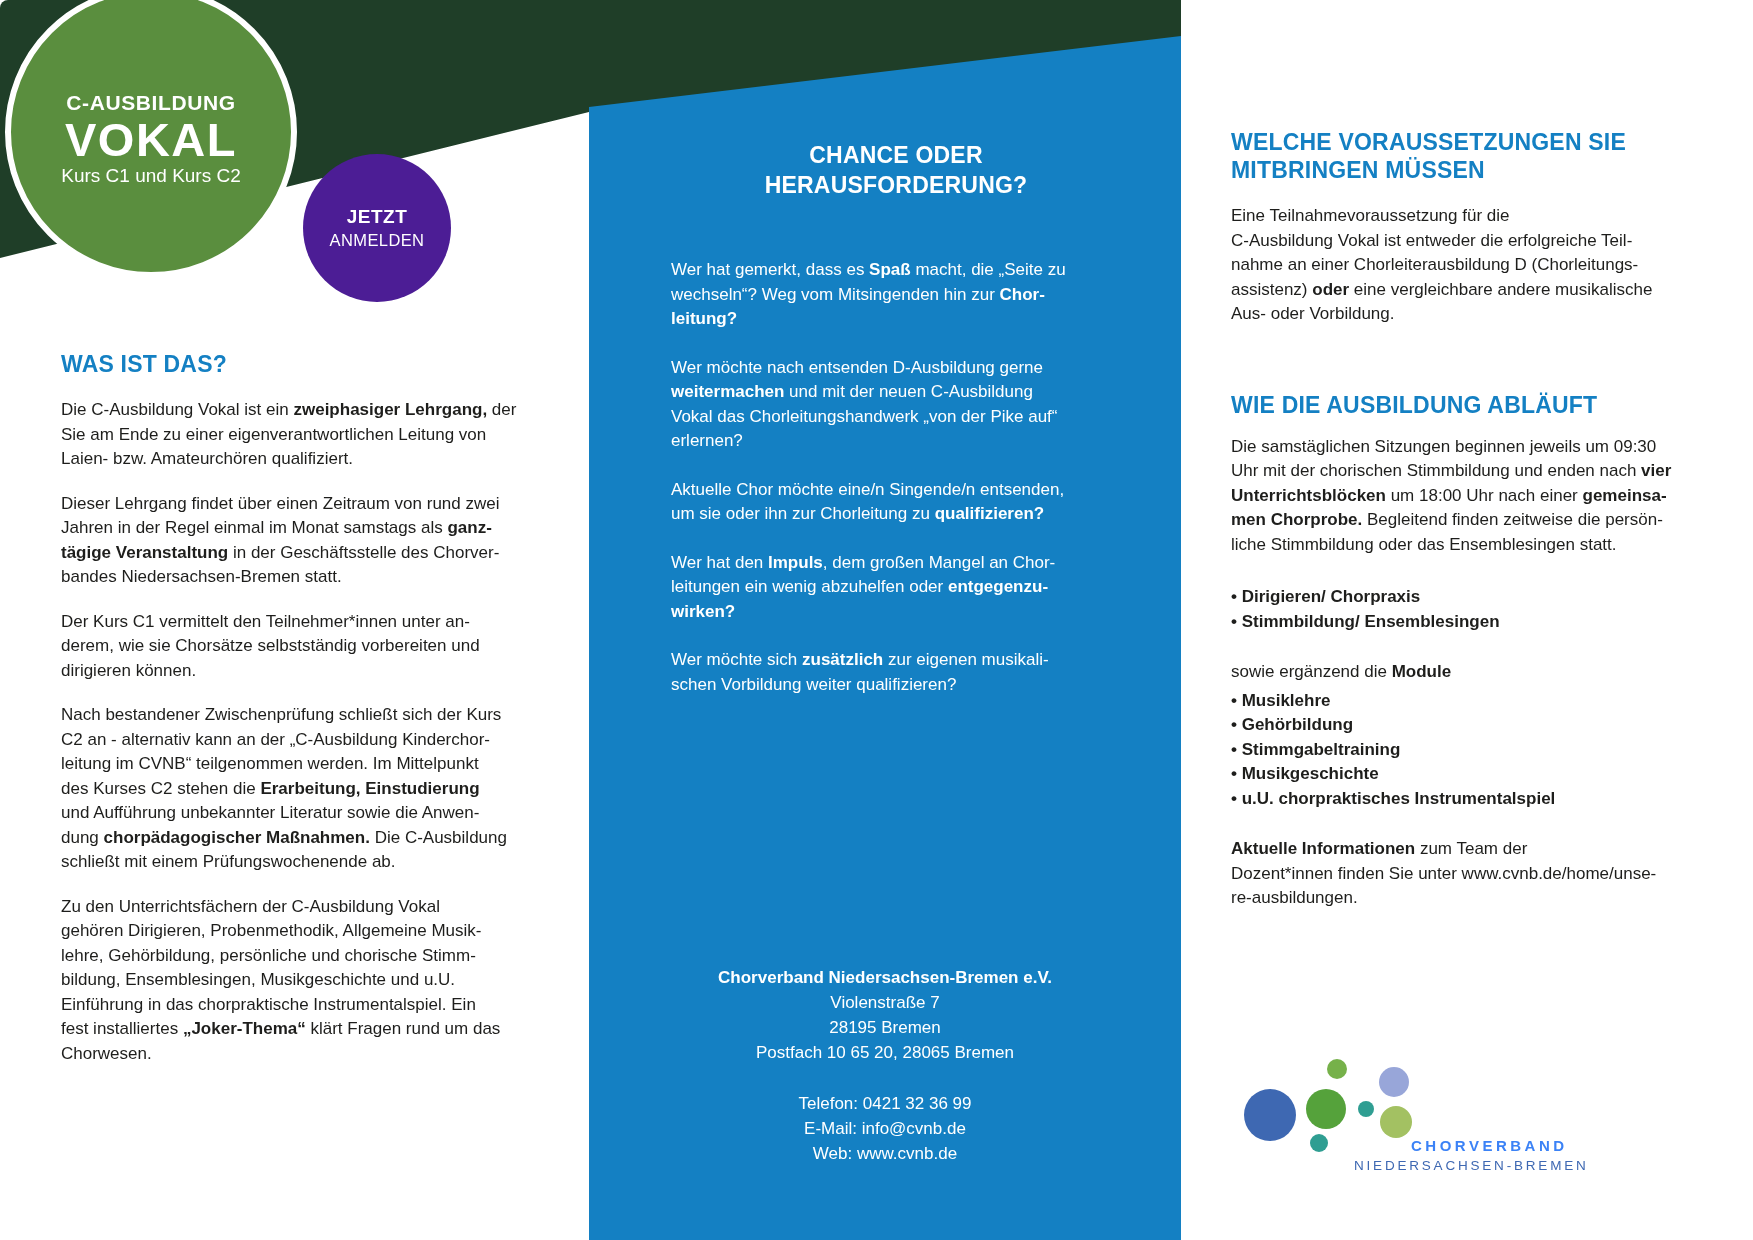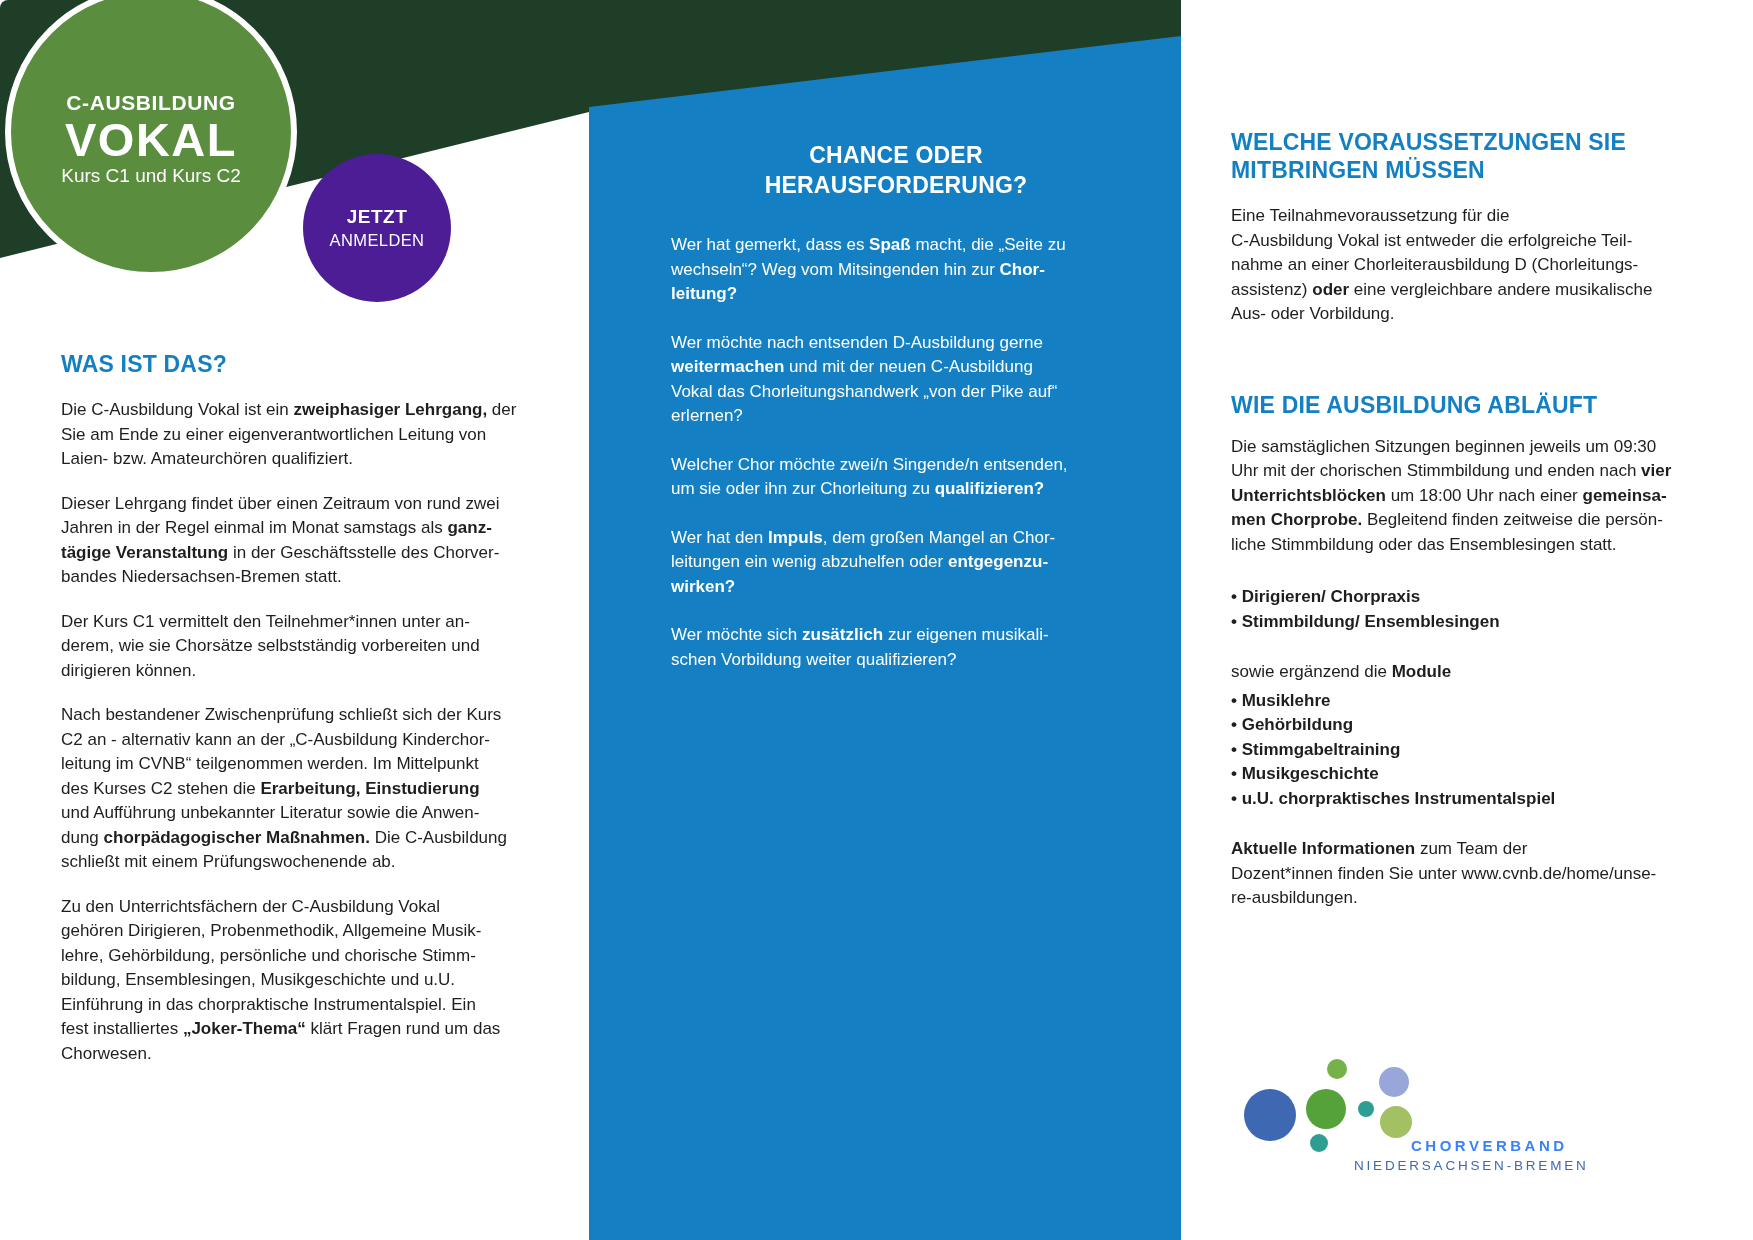--- a/index.html
+++ b/index.html
@@ -61,21 +61,21 @@
   .col-right { position: absolute; left: 1231px; top: 128px; width: 480px; }
   .col-right .heading2 { margin-top: 64px; margin-bottom: 16px; }
   .col-right .para { margin-bottom: 28px; }
   .col-right .para.tight { margin-bottom: 4px; }
   .bullets { list-style: none; margin: 0 0 26px 0; padding: 0; }
   .bullets li { font-size: 17px; line-height: 24.5px; font-weight: bold; }
   
   .col-mid { position: absolute; left: 589px; top: 140px; width: 592px; color: #ffffff; }
   .mid-heading {
     text-align: center; font-size: 23px; font-weight: 700;
-    line-height: 30px; margin: 0 0 33px 0; white-space: pre-line; letter-spacing: .2px; padding-left: 22px;
+    line-height: 30px; margin: 0 0 58px 0; white-space: pre-line; letter-spacing: .2px; padding-left: 22px;
   }
   .mid-body { padding-left: 82px; width: 445px; }
   .mid-body .para { margin-bottom: 24px; }
   .contact {
     position: absolute; left: 589px; top: 965px; width: 592px;
     text-align: center; color: #fff; font-size: 17px; line-height: 25px;
   }
   .contact .bold { font-weight: 700; }
   .contact-gap { height: 26px; }
   
@@ -141,30 +141,40 @@
     <h2 class="mid-heading">CHANCE ODER
 HERAUSFORDERUNG?</h2>
     <div class="mid-body">
       <p class="para"><span>Wer hat gemerkt, dass es </span><b>Spaß</b><span> macht, die „Seite zu
 wechseln“? Weg vom Mitsingenden hin zur </span><b>Chor-
 leitung?</b><span></span></p>
       <p class="para"><span>Wer möchte nach entsenden D-Ausbildung gerne
 </span><b>weitermachen</b><span> und mit der neuen C-Ausbildung
 Vokal das Chorleitungshandwerk „von der Pike auf“
 erlernen?</span></p>
-      <p class="para"><span>Welcher Chor möchte zwei/n Singende/n entsenden,
+      <p class="para"><span>Aktuelle Chor möchte eine/n Singende/n entsenden,
 um sie oder ihn zur Chorleitung zu </span><b>qualifizieren?</b><span></span></p>
       <p class="para"><span>Wer hat den </span><b>Impuls</b><span>, dem großen Mangel an Chor-
 leitungen ein wenig abzuhelfen oder </span><b>entgegenzu-
 wirken?</b><span></span></p>
       <p class="para"><span>Wer möchte sich </span><b>zusätzlich</b><span> zur eigenen musikali-
 schen Vorbildung weiter qualifizieren?</span></p>
     </div>
   </div>
 
+  <div class="contact">
+    <div class="bold">Chorverband Niedersachsen-Bremen e.V.</div>
+    <div>Violenstraße 7</div>
+    <div>28195 Bremen</div>
+    <div>Postfach 10 65 20, 28065 Bremen</div>
+    <div class="contact-gap"></div>
+    <div>Telefon: 0421 32 36 99</div>
+    <div>E-Mail: info@cvnb.de</div>
+    <div>Web: www.cvnb.de</div>
+  </div>
 
   <div class="col-right">
     <h2 class="heading">WELCHE VORAUSSETZUNGEN SIE
 MITBRINGEN MÜSSEN</h2>
     <p class="para"><span>Eine Teilnahmevoraussetzung für die
 C-Ausbildung Vokal ist entweder die erfolgreiche Teil-
 nahme an einer Chorleiterausbildung D (Chorleitungs-
 assistenz) </span><b>oder</b><span> eine vergleichbare andere musikalische
 Aus- oder Vorbildung.</span></p>
 

